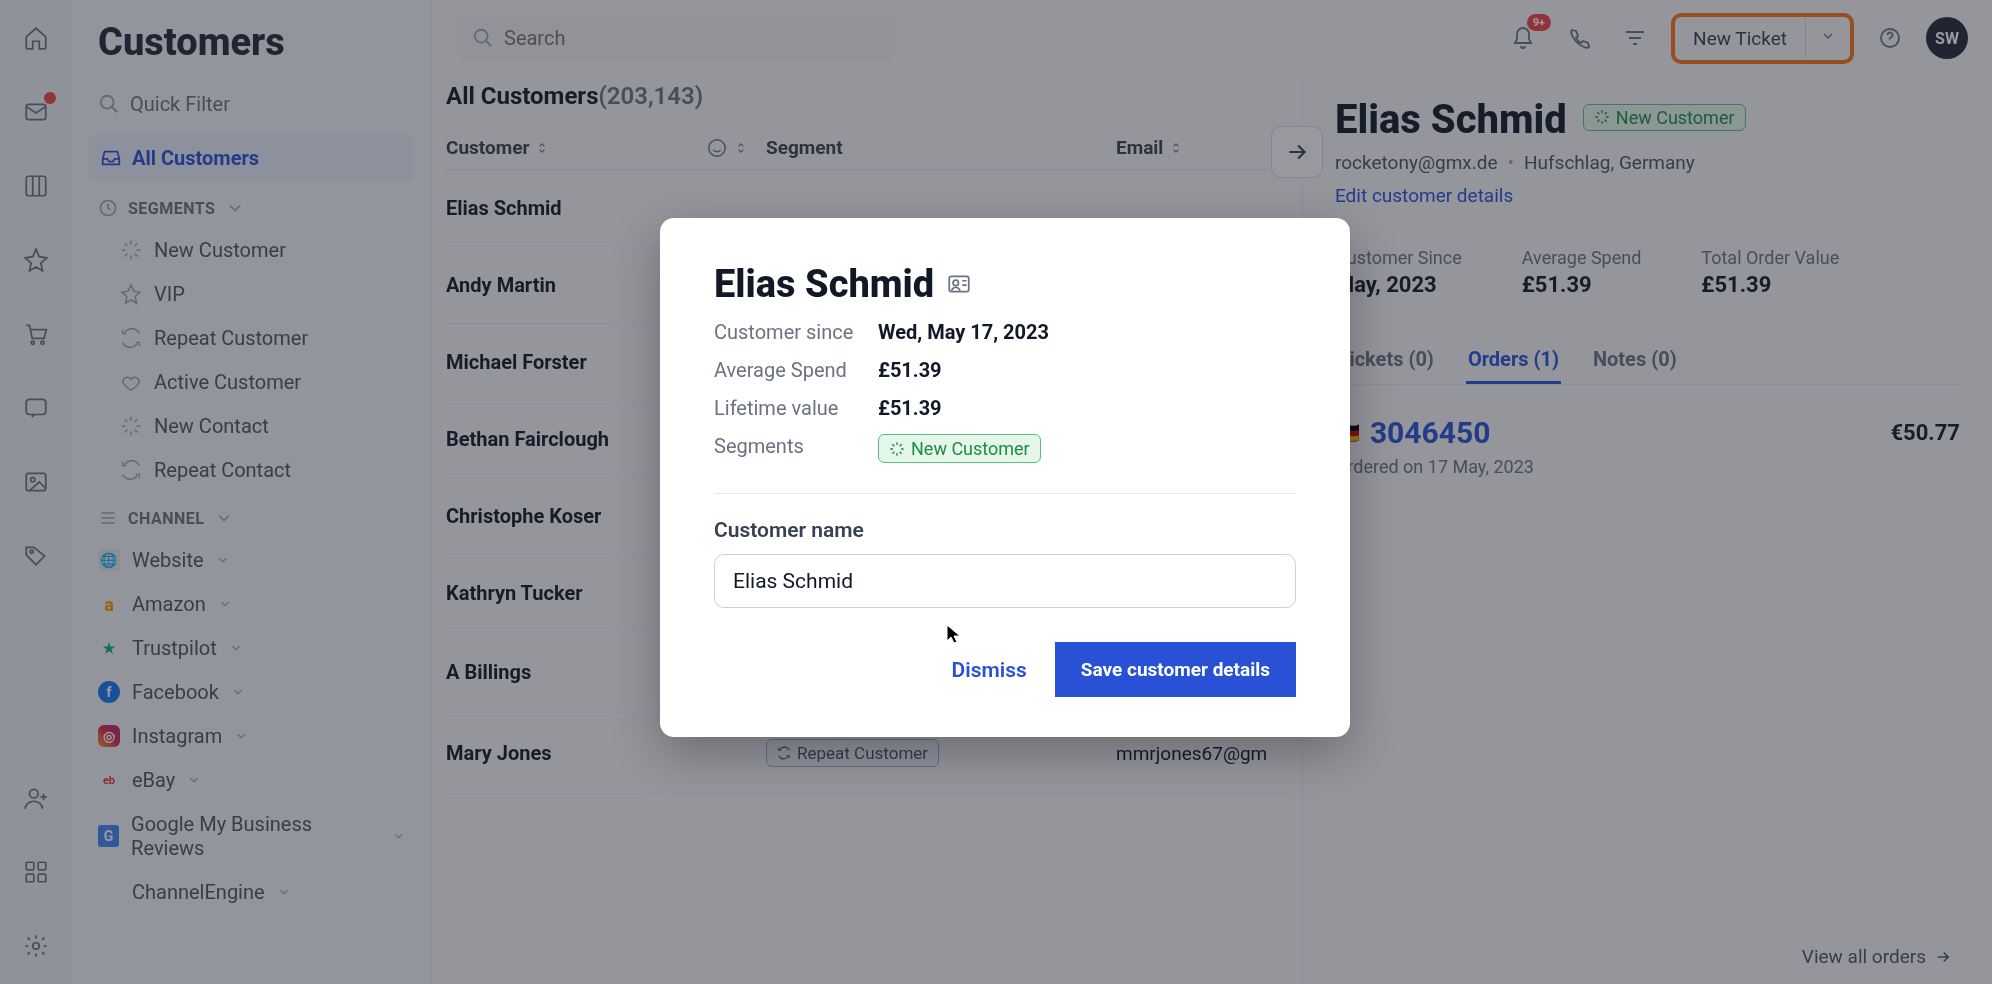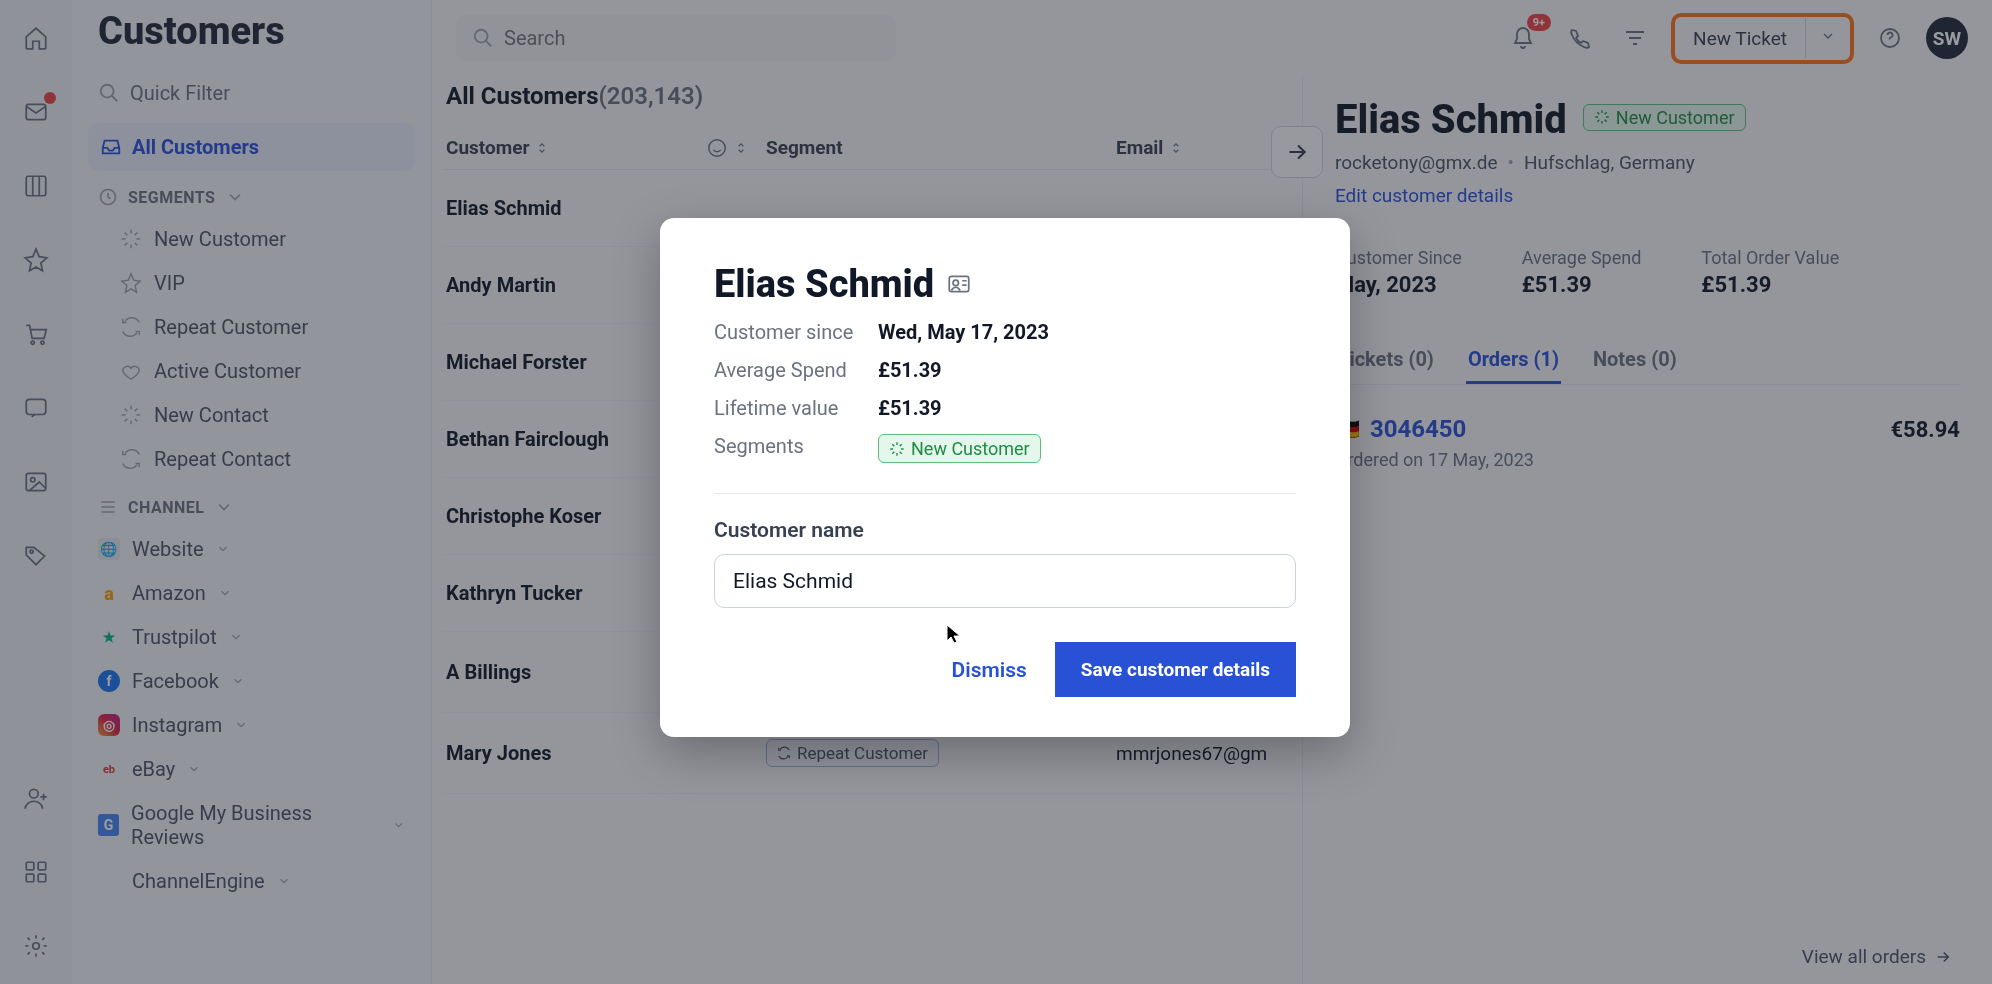--- a/index.html
+++ b/index.html
@@ -5,21 +5,21 @@
 * { box-sizing: border-box; margin: 0; padding: 0; font-family: -apple-system, BlinkMacSystemFont, "Segoe UI", Roboto, sans-serif; }
 html, body { width: 1992px; height: 984px; overflow: hidden; background: #f5f6f8; }
 
 
 .icon-rail { position: absolute; left: 0; top: 0; width: 72px; height: 100%; background: #eceef2; display: flex; flex-direction: column; align-items: center; padding-top: 20px; gap: 38px; }
 .icon-rail .rail-btn { width: 36px; height: 36px; display:flex; align-items:center; justify-content:center; color:#6b7280; position:relative; cursor:pointer; }
 .icon-rail .rail-btn svg { width: 26px; height: 26px; stroke:#6b7280; fill:none; stroke-width:1.6; }
 .dot { position:absolute; top:-2px; right:-2px; width:12px; height:12px; background:#ef4444; border-radius:50%; }
 
 
-.sidebar { position:absolute; left:72px; top:0; width:360px; height:100%; background:#f3f4f7; border-right:1px solid #e5e7eb; padding: 9px 16px; overflow:hidden; }
+.sidebar { position:absolute; left:72px; top:0; width:360px; height:100%; background:#f3f4f7; border-right:1px solid #e5e7eb; padding: 20px 16px; overflow:hidden; }
 .sidebar h1 { font-size: 38px; font-weight:800; color:#1f2937; margin-bottom: 20px; padding-left:10px;}
 .qf { display:flex; align-items:center; gap:10px; padding:8px 10px; color:#6b7280; font-size:20px; margin-bottom:10px;}
 .qf svg{width:22px;height:22px;stroke:#9ca3af;fill:none;stroke-width:2;}
 .allc { display:flex; align-items:center; gap:10px; padding:12px 12px; background:#e7edfb; border-radius:10px; color:#2851d6; font-weight:700; font-size:20px;}
 .allc svg{width:22px;height:22px;stroke:#2851d6;fill:none;stroke-width:2;}
 .sec-head{display:flex;align-items:center;gap:10px;padding:16px 10px 10px 10px;color:#6b7280;font-weight:700;font-size:16px;letter-spacing:.5px;}
 .sec-head svg{width:20px;height:20px;stroke:#9ca3af;fill:none;stroke-width:2;}
 .chev{width:14px;height:14px;}
 .seg-item{display:flex;align-items:center;gap:12px;padding:10px 10px 10px 32px;color:#4b5563;font-size:20px;}
 .seg-item svg{width:22px;height:22px;stroke:#9ca3af;fill:none;stroke-width:1.6;}
@@ -32,21 +32,21 @@
 .search{width:440px;height:46px;background:#eef0f3;border-radius:10px;display:flex;align-items:center;gap:10px;padding:0 16px;color:#9ca3af;justify-content:flex-end;}
 .search svg{width:22px;height:22px;stroke:#9ca3af;fill:none;stroke-width:2;}
 .search input{border:none;background:transparent;outline:none;font-size:20px;flex:1;color:#374151;}
 .tb-spacer{flex:1;}
 .tb-ico{width:40px;height:40px;display:flex;align-items:center;justify-content:center;color:#6b7280;position:relative;cursor:pointer;}
 .tb-ico svg{width:24px;height:24px;stroke:#6b7280;fill:none;stroke-width:1.8;}
 .badge9{position:absolute;top:-4px;right:-8px;background:#ef4444;color:#fff;font-size:11px;font-weight:700;padding:2px 6px;border-radius:10px;}
 .new-ticket{display:flex;align-items:center;border:4px solid #f97316;border-radius:10px;overflow:hidden;}
 .new-ticket .lbl{padding:10px 18px;font-size:19px;color:#374151;cursor:pointer;}
 .new-ticket .dd{padding:10px 14px;border-left:1px solid #d1d5db;cursor:pointer;}
-.avatar{width:42px;height:42px;border-radius:50%;background:#1f2937;color:#fff;display:flex;align-items:center;justify-content:center;font-weight:700;font-size:19px;}
+.avatar{width:42px;height:42px;border-radius:50%;background:#1f2937;color:#fff;display:flex;align-items:center;justify-content:center;font-weight:700;font-size:16px;}
 
 
 .main{position:absolute;left:432px;top:76px;width:870px;bottom:0;padding:0 10px;}
 .list-title{font-size:24px;font-weight:700;color:#111827;padding:6px 0 16px 4px;}
 .list-title .count{color:#6b7280;font-weight:600;}
 .cols{display:flex;align-items:center;padding:10px 4px;color:#374151;font-size:19px;font-weight:700;border-bottom:1px solid #e5e7eb;}
 .col-cust{width:260px;display:flex;align-items:center;gap:6px;}
 .col-smile{width:60px;display:flex;align-items:center;gap:6px;}
 .col-seg{width:350px;}
 .col-email{flex:1;display:flex;align-items:center;gap:6px;}
@@ -69,21 +69,21 @@
 .pmeta .sep{margin:0 10px;color:#9ca3af;}
 .pedit{color:#2851d6;font-size:19px;margin-top:10px;display:inline-block;cursor:pointer;}
 .stats{display:flex;gap:60px;margin-top:40px;}
 .stat .lbl{font-size:18px;color:#6b7280;}
 .stat .val{font-size:22px;font-weight:700;color:#111827;margin-top:4px;}
 .tabs{display:flex;gap:30px;margin-top:40px;border-bottom:1px solid #e5e7eb;}
 .tab{padding:10px 2px;font-size:20px;font-weight:700;color:#6b7280;cursor:pointer;}
 .tab.active{color:#2851d6;border-bottom:3px solid #2851d6;}
 .order{margin-top:30px;}
 .order-line{display:flex;align-items:center;gap:10px;}
-.order-id{color:#2851d6;font-size:24px;font-weight:700;}
+.order-id{color:#2851d6;font-size:30px;font-weight:700;}
 .flag{font-size:20px;}
 .order-amt{margin-left:auto;font-size:22px;font-weight:700;color:#111827;}
 .order-date{color:#6b7280;font-size:18px;margin-top:6px;}
 .viewall{position:absolute;bottom:16px;right:40px;color:#4b5563;font-size:19px;cursor:pointer;display:flex;align-items:center;gap:8px;}
 
 
 .scrim{position:absolute;inset:0;background:rgba(30,33,44,.45);}
 .modal{position:absolute;left:660px;top:218px;width:690px;background:#fff;border-radius:14px;box-shadow:0 16px 48px rgba(0,0,0,.28);padding:44px 54px 40px 54px;}
 .mname{font-size:38px;font-weight:800;color:#111827;display:flex;align-items:center;gap:12px;}
 .mname svg{width:26px;height:26px;stroke:#6b7280;fill:none;stroke-width:1.6;}
@@ -458,21 +458,21 @@
     </div>
   <div class="tabs" id="tabs">
       <div class="tab ">Tickets (0)</div>
       <div class="tab active">Orders (1)</div>
       <div class="tab ">Notes (0)</div>
     </div>
   <div class="order">
     <div class="order-line">
       <span class="flag">🇩🇪</span>
       <span class="order-id">3046450</span>
-      <span class="order-amt">€58.94</span>
+      <span class="order-amt">€50.77</span>
     </div>
     <div class="order-date">Ordered on 17 May, 2023</div>
   </div>
   <div class="viewall">
       <span>View all orders</span>
       <svg width="18" height="18" viewBox="0 0 24 24" stroke="#4b5563" fill="none" stroke-width="2">
         <path d="M5 12h14M13 6l6 6-6 6"></path>
       </svg>
     </div>
 </div>

